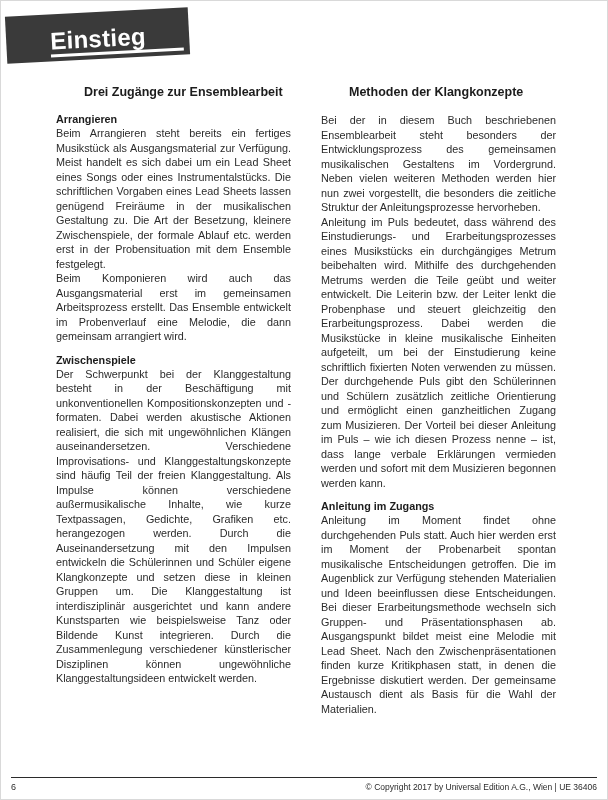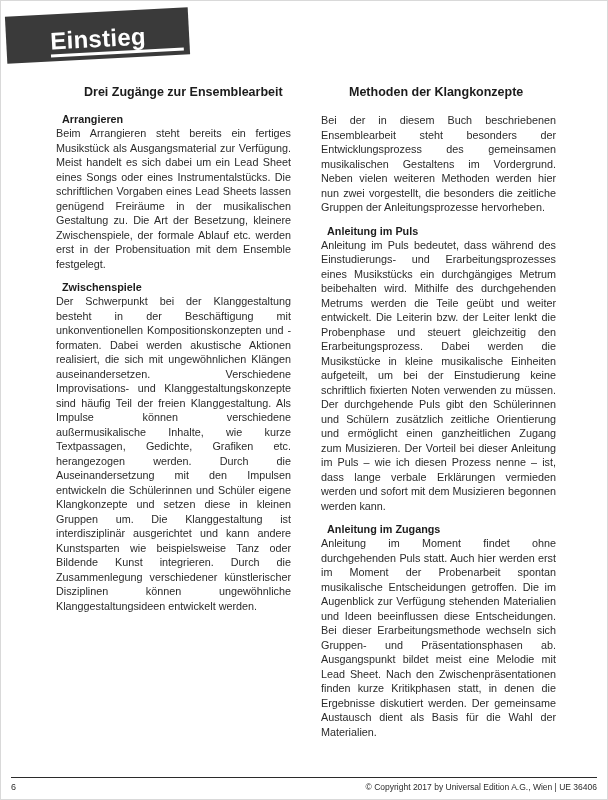--- a/index.html
+++ b/index.html
@@ -49,21 +49,20 @@
     margin-bottom:14px;
     padding-left:28px;
   }
   .sub {
     font-size:10.8px;
     font-weight:bold;
     color:#1c1c1c;
     text-align:left;
     margin-top:10px;
     margin-bottom:1px;
-    margin-left:6px;
   }
   .body {
     font-size:10.8px;
     line-height:14.5px;
     color:#2b2b2b;
     hyphens:auto;
     -webkit-hyphens:auto;
     overflow-wrap:break-word;
   }
   .footer {
@@ -91,30 +90,30 @@
   </div>
 
   <div class="columns">
 
     <section class="col">
       <h2 class="col-heading">Drei Zugänge zur Ensemblearbeit</h2>
 
       <h3 class="sub">Arrangieren</h3>
       <p class="body">Beim Arrangieren steht bereits ein fertiges Musikstück als Ausgangsmaterial zur Verfügung. Meist handelt es sich dabei um ein Lead Sheet eines Songs oder eines Instrumentalstücks. Die schriftlichen Vorgaben eines Lead Sheets lassen genügend Freiräume in der musikalischen Gestaltung zu. Die Art der Besetzung, kleinere Zwischenspiele, der formale Ablauf etc. werden erst in der Probensituation mit dem Ensemble festgelegt.</p>
 
+      <p class="body">Beim Komponieren wird auch das Ausgangsmaterial erst im gemeinsamen Arbeitsprozess erstellt. Das Ensemble entwickelt im Probenverlauf eine Melodie, die dann gemeinsam arrangiert wird.</p>
 
       <h3 class="sub">Zwischenspiele</h3>
       <p class="body">Der Schwerpunkt bei der Klanggestaltung besteht in der Beschäftigung mit unkonventionellen Kompositionskonzepten und -formaten. Dabei werden akustische Aktionen realisiert, die sich mit ungewöhnlichen Klängen auseinandersetzen. Verschiedene Improvisations- und Klanggestaltungskonzepte sind häufig Teil der freien Klanggestaltung. Als Impulse können verschiedene außermusikalische Inhalte, wie kurze Textpassagen, Gedichte, Grafiken etc. herangezogen werden. Durch die Auseinandersetzung mit den Impulsen entwickeln die Schülerinnen und Schüler eigene Klangkonzepte und setzen diese in kleinen Gruppen um. Die Klanggestaltung ist interdisziplinär ausgerichtet und kann andere Kunstsparten wie beispielsweise Tanz oder Bildende Kunst integrieren. Durch die Zusammenlegung verschiedener künstlerischer Disziplinen können ungewöhnliche Klanggestaltungsideen entwickelt werden.</p>
     </section>
 
     <section class="col">
       <h2 class="col-heading">Methoden der Klangkonzepte</h2>
-      <p class="body">Bei der in diesem Buch beschriebenen Ensemblearbeit steht besonders der Entwicklungsprozess des gemeinsamen musikalischen Gestaltens im Vordergrund. Neben vielen weiteren Methoden werden hier nun zwei vorgestellt, die besonders die zeitliche Gruppen der Anleitungsprozesse hervorheben.</p>
+      <p class="body">Bei der in diesem Buch beschriebenen Ensemblearbeit steht besonders der Entwicklungsprozess des gemeinsamen musikalischen Gestaltens im Vordergrund. Neben vielen weiteren Methoden werden hier nun zwei vorgestellt, die besonders die zeitliche Struktur der Anleitungsprozesse hervorheben.</p>
 
-      <h3 class="sub">Anleitung im Puls</h3>
       <p class="body">Anleitung im Puls bedeutet, dass während des Einstudierungs- und Erarbeitungsprozesses eines Musikstücks ein durchgängiges Metrum beibehalten wird. Mithilfe des durchgehenden Metrums werden die Teile geübt und weiter entwickelt. Die Leiterin bzw. der Leiter lenkt die Probenphase und steuert gleichzeitig den Erarbeitungsprozess. Dabei werden die Musikstücke in kleine musikalische Einheiten aufgeteilt, um bei der Einstudierung keine schriftlich fixierten Noten verwenden zu müssen. Der durchgehende Puls gibt den Schülerinnen und Schülern zusätzlich zeitliche Orientierung und ermöglicht einen ganzheitlichen Zugang zum Musizieren. Der Vorteil bei dieser Anleitung im Puls – wie ich diesen Prozess nenne – ist, dass lange verbale Erklärungen vermieden werden und sofort mit dem Musizieren begonnen werden kann.</p>
 
       <h3 class="sub">Anleitung im Zugangs</h3>
       <p class="body">Anleitung im Moment findet ohne durchgehenden Puls statt. Auch hier werden erst im Moment der Probenarbeit spontan musikalische Entscheidungen getroffen. Die im Augenblick zur Verfügung stehenden Materialien und Ideen beeinflussen diese Entscheidungen. Bei dieser Erarbeitungsmethode wechseln sich Gruppen- und Präsentationsphasen ab. Ausgangspunkt bildet meist eine Melodie mit Lead Sheet. Nach den Zwischenpräsentationen finden kurze Kritikphasen statt, in denen die Ergebnisse diskutiert werden. Der gemeinsame Austausch dient als Basis für die Wahl der Materialien.</p>
     </section>
 
   </div>
 
   <footer class="footer">
     <span class="pagenum">6</span>

